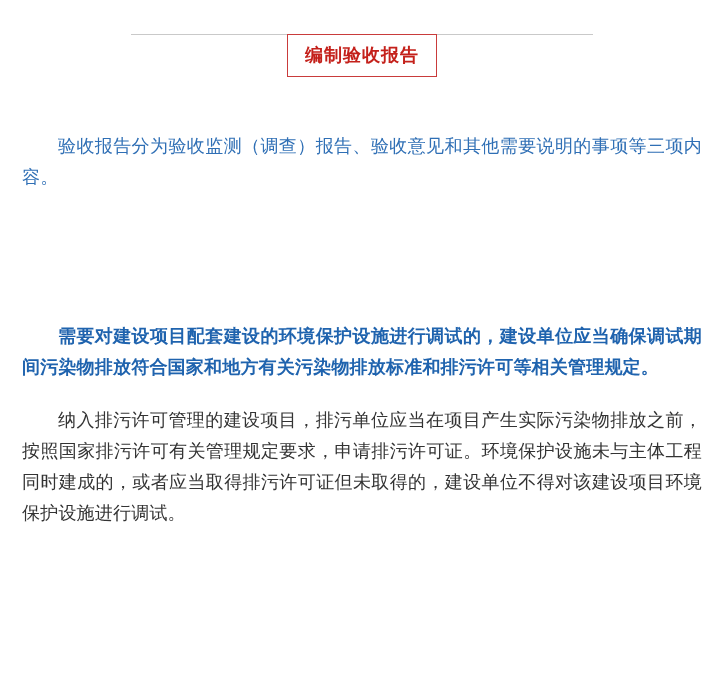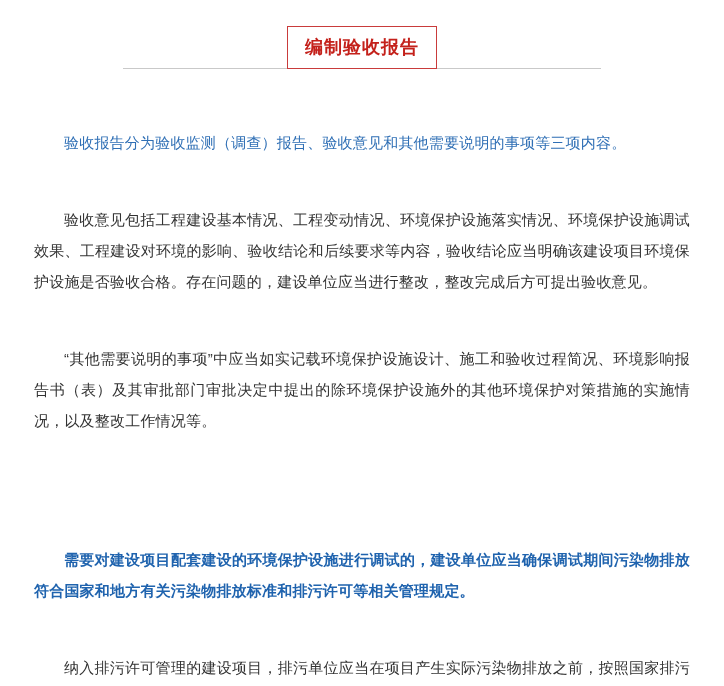--- a/index.html
+++ b/index.html
@@ -18,23 +18,23 @@
     width: 724px;
     min-height: 686px;
     box-sizing: border-box;
     padding: 0;
     overflow: hidden;
   }
 
   
   .section-head {
     display: flex;
-    align-items: flex-end;
+    align-items: flex-start;
     justify-content: center;
-    margin: 8px;
+    margin: 16px;
   }
   .section-head .rule {
     flex: 1 1 auto;
     height: 1px;
     background: #c9c9c9;
   }
   .section-head .rule.left {
     margin-left: 115px;
   }
   .section-head .rule.right {
@@ -51,22 +51,22 @@
     padding: 11px 17px 12px 17px;
     background: #ffffff;
     white-space: nowrap;
   }
 
   
   .body-wrap {
     padding: 0 22px;
   }
   p.para {
-    margin: 12px;
-    font-size: 15px;
+    margin: 0;
+    font-size: 18px;
     line-height: 31px;
     text-indent: 2em;
     text-align: justify;
     color: #333333;
     letter-spacing: 0.2px;
   }
   p.para.blue {
     color: #2f6fb5;
   }
   p.para.blue-bold {
@@ -91,25 +91,23 @@
     <span class="rule right"></span>
   </div>
 
   <div class="spacer-38"></div>
 
   <div class="body-wrap">
     <p class="para blue">验收报告分为验收监测（调查）报告、验收意见和其他需要说明的事项等三项内容。</p>
 
     <div class="spacer-22"></div>
 
-    <p class="para">验收意见包括工程建设基本情况、工程变动情况、环境保护设施落实情况、环境保护设施调试效果、工程建设对环境的影响、验收结论和后续要求等内容，验收结论应当明确该建设项目环境保护设施是否验收合格。存在问题的，建设单位应当进行整改，整改完成后方可提出验收意见。</p>
 
     <div class="spacer-22"></div>
 
-    <p class="para">“其他需要说明的事项”中应当如实记载环境保护设施设计、施工和验收过程简况、环境影响报告书（表）及其审批部门审批决定中提出的除环境保护设施外的其他环境保护对策措施的实施情况，以及整改工作情况等。</p>
   </div>
 
   <div class="spacer-46"></div>
 
 
   <div class="spacer-38"></div>
 
   <div class="body-wrap">
     <p class="para blue-bold">需要对建设项目配套建设的环境保护设施进行调试的，建设单位应当确保调试期间污染物排放符合国家和地方有关污染物排放标准和排污许可等相关管理规定。</p>
 

